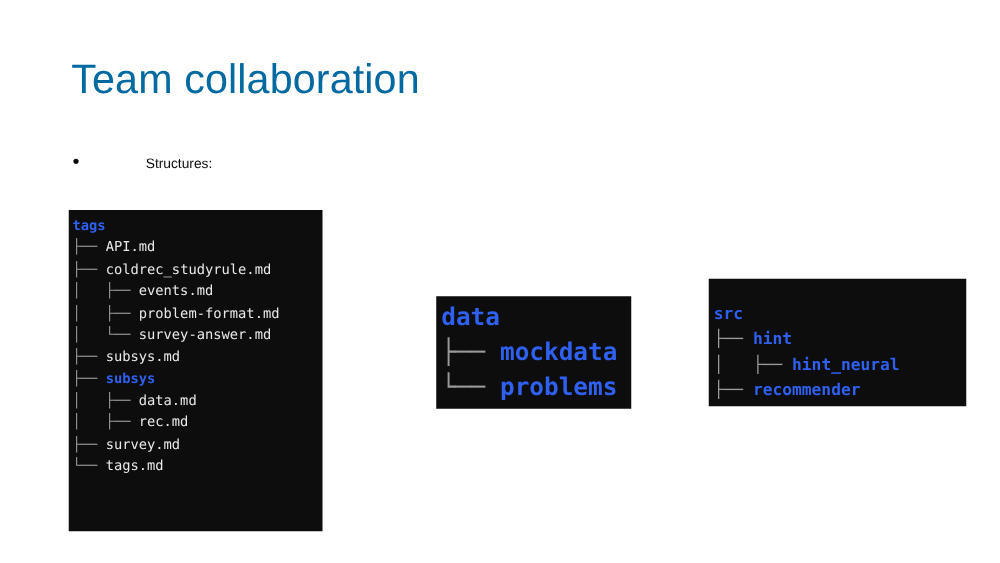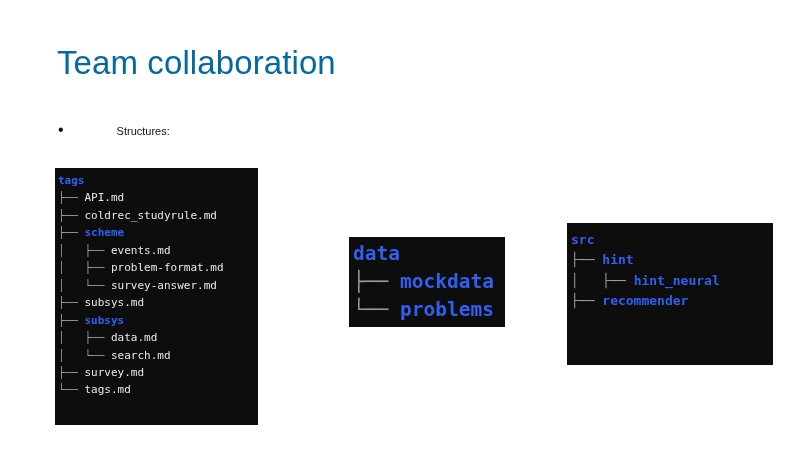--- a/index.html
+++ b/index.html
@@ -92,50 +92,49 @@
     padding: 3px 0 0 4px;
     font-size: 19.5px;
     line-height: 28px;
   }
 
   
   #panel-src {
     left: 567px;
     top: 223px;
     width: 206px;
-    height: 142px;
-    padding: 7px 0 0 4px;
+    height: 102px;
+    padding: 19px 0 0 4px;
     font-size: 13px;
     line-height: 20.3px;
   }
 </style>
 </head>
 <body>
 
 <div class="slide">
 
   <div class="slide-title">Team collaboration</div>
 
   <div class="bullet-row">
     <span class="bullet-dot">•</span>
     <span class="bullet-text">Structures:</span>
   </div>
 
   <div class="term" id="panel-docs">
       <span class="term-line"><span class="seg-dir">tags</span></span>
       <span class="term-line"><span class="seg-branch">├── </span><span class="seg-file">API.md</span></span>
       <span class="term-line"><span class="seg-branch">├── </span><span class="seg-file">coldrec_studyrule.md</span></span>
-      <span class="term-line"><span class="seg-branch">├── </span><span class="seg-dir">scheme</span></span>
       <span class="term-line"><span class="seg-branch">│   ├── </span><span class="seg-file">events.md</span></span>
       <span class="term-line"><span class="seg-branch">│   ├── </span><span class="seg-file">problem-format.md</span></span>
       <span class="term-line"><span class="seg-branch">│   └── </span><span class="seg-file">survey-answer.md</span></span>
       <span class="term-line"><span class="seg-branch">├── </span><span class="seg-file">subsys.md</span></span>
       <span class="term-line"><span class="seg-branch">├── </span><span class="seg-dir">subsys</span></span>
       <span class="term-line"><span class="seg-branch">│   ├── </span><span class="seg-file">data.md</span></span>
-      <span class="term-line"><span class="seg-branch">│   └── </span><span class="seg-file">search.md</span></span>
+      <span class="term-line"><span class="seg-branch">│   ├── </span><span class="seg-file">rec.md</span></span>
       <span class="term-line"><span class="seg-branch">├── </span><span class="seg-file">survey.md</span></span>
       <span class="term-line"><span class="seg-branch">└── </span><span class="seg-file">tags.md</span></span>
     </div>
 
   <div class="term" id="panel-data">
       <span class="term-line"><span class="seg-dir">data</span></span>
       <span class="term-line"><span class="seg-branch">├── </span><span class="seg-dir">mockdata</span></span>
       <span class="term-line"><span class="seg-branch">└── </span><span class="seg-dir">problems</span></span>
     </div>
 

